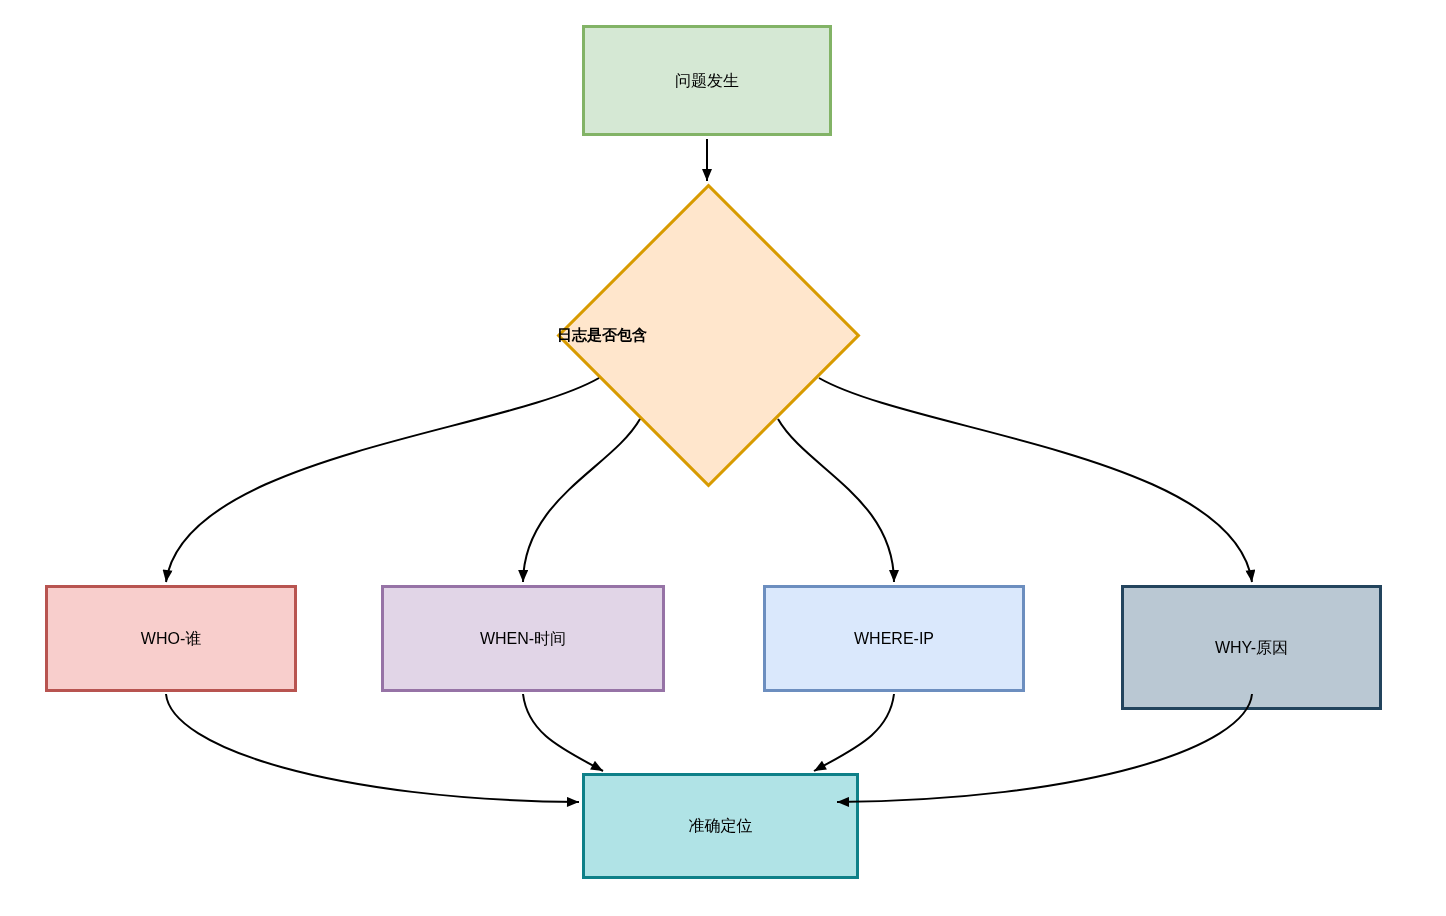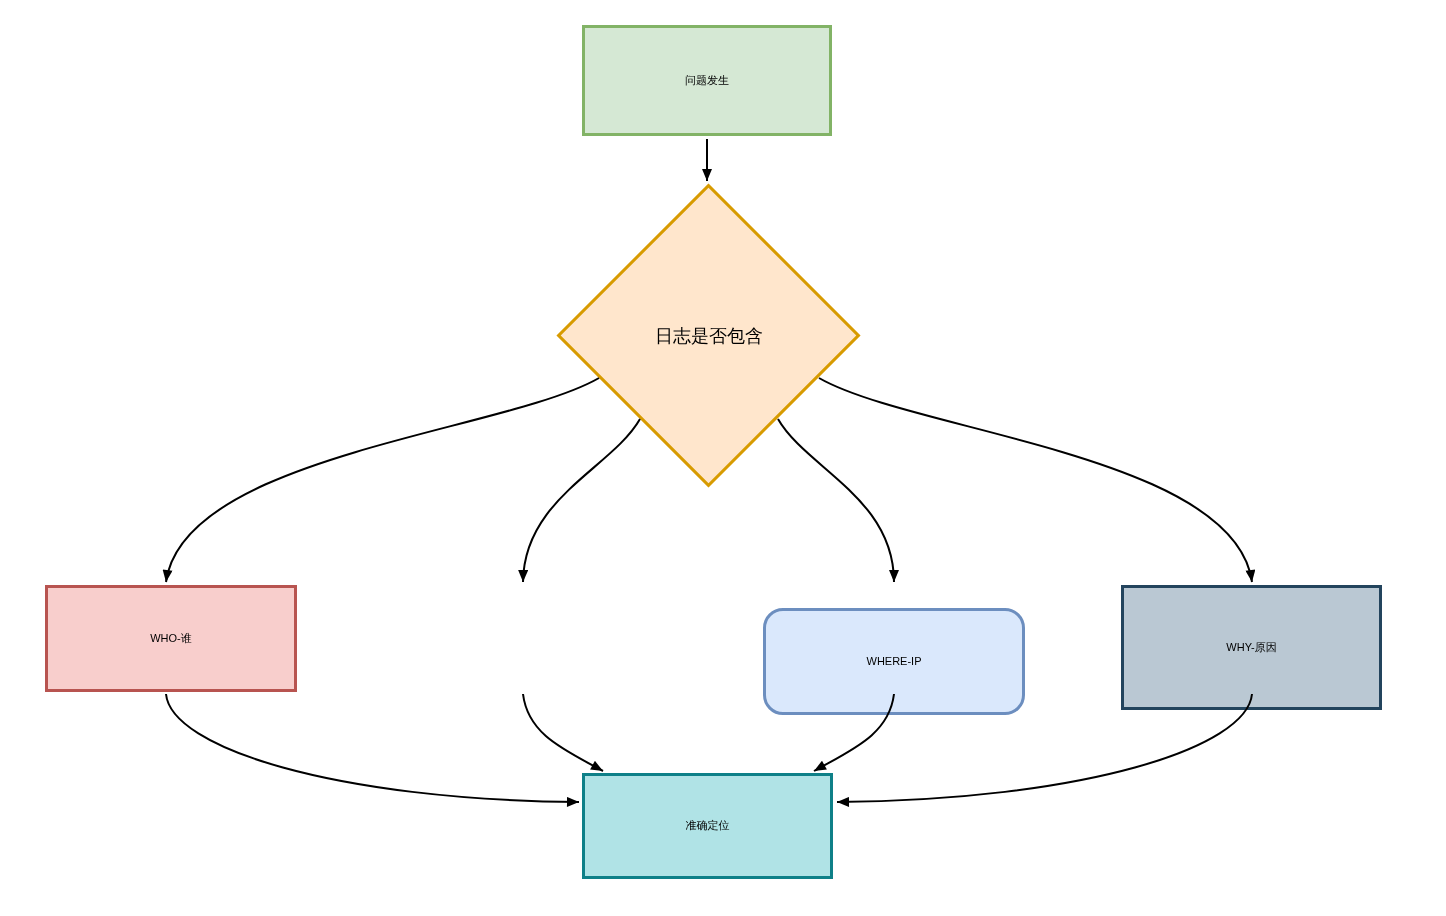--- a/index.html
+++ b/index.html
@@ -14,58 +14,58 @@
     height: 916px;
     background: #ffffff;
     overflow: hidden;
   }
   .node {
     position: absolute;
     box-sizing: border-box;
     display: flex;
     align-items: center;
     justify-content: center;
-    font-size: 11px;
+    font-size: 16px;
     color: #000000;
     text-align: right;
     line-height: 1.2;
     white-space: nowrap;
   }
   .rect { border-style: solid; border-width: 3px; }
 
   .node-problem  { left: 582px; top: 25px;  width: 250px; height: 111px; background: #d5e8d4; border-color: #82b366; }
   .node-who      { left: 45px;  top: 585px; width: 252px; height: 107px; background: #f8cecc; border-color: #b85450; }
   .node-when     { left: 381px; top: 585px; width: 284px; height: 107px; background: #e1d5e7; border-color: #9673a6; }
-  .node-where    { left: 763px; top: 608px; width: 262px; height: 107px; background: #dae8fc; border-color: #6c8ebf; border-radius: 20px; }
+  .node-where    { left: 763px; top: 585px; width: 262px; height: 107px; background: #dae8fc; border-color: #6c8ebf; }
   .node-why      { left: 1121px;top: 585px; width: 261px; height: 125px; background: #bac8d3; border-color: #23445d; }
-  .node-locate   { left: 582px; top: 773px; width: 251px; height: 106px; background: #b0e3e6; border-color: #0e8088; }
+  .node-locate   { left: 582px; top: 773px; width: 277px; height: 106px; background: #b0e3e6; border-color: #0e8088; }
 
   .diamond-shape {
     position: absolute;
     box-sizing: border-box;
     left: 601px;
     top: 228px;
     width: 215px;
     height: 215px;
     background: #ffe6cc;
     border: 3px solid #d79b00;
     transform: rotate(45deg);
   }
   .diamond-label {
     position: absolute;
     left: 557px;
     top: 184px;
     width: 304px;
     height: 303px;
     display: flex;
     align-items: center;
-    justify-content: center;
-    font-size: 18px;
+    font-size: 15px;
     color: #000000;
     white-space: nowrap;
+    font-weight: bold;
   }
   #edges {
     position: absolute;
     left: 0;
     top: 0;
     pointer-events: none;
   }
   .edge {
     fill: none;
     stroke: #000000;
@@ -81,20 +81,23 @@
     <span>问题发生</span>
   </div>
 
   <div class="diamond-shape"></div>
   <div class="diamond-label">
     <span>日志是否包含</span>
   </div>
 
   <div class="node rect node-who">
     <span>WHO-谁</span>
+  </div>
+  <div class="node rect node-when">
+    <span>WHEN-时间</span>
   </div>
   <div class="node rect node-where">
     <span>WHERE-IP</span>
   </div>
   <div class="node rect node-why">
     <span>WHY-原因</span>
   </div>
   <div class="node rect node-locate">
     <span>准确定位</span>
   </div>

